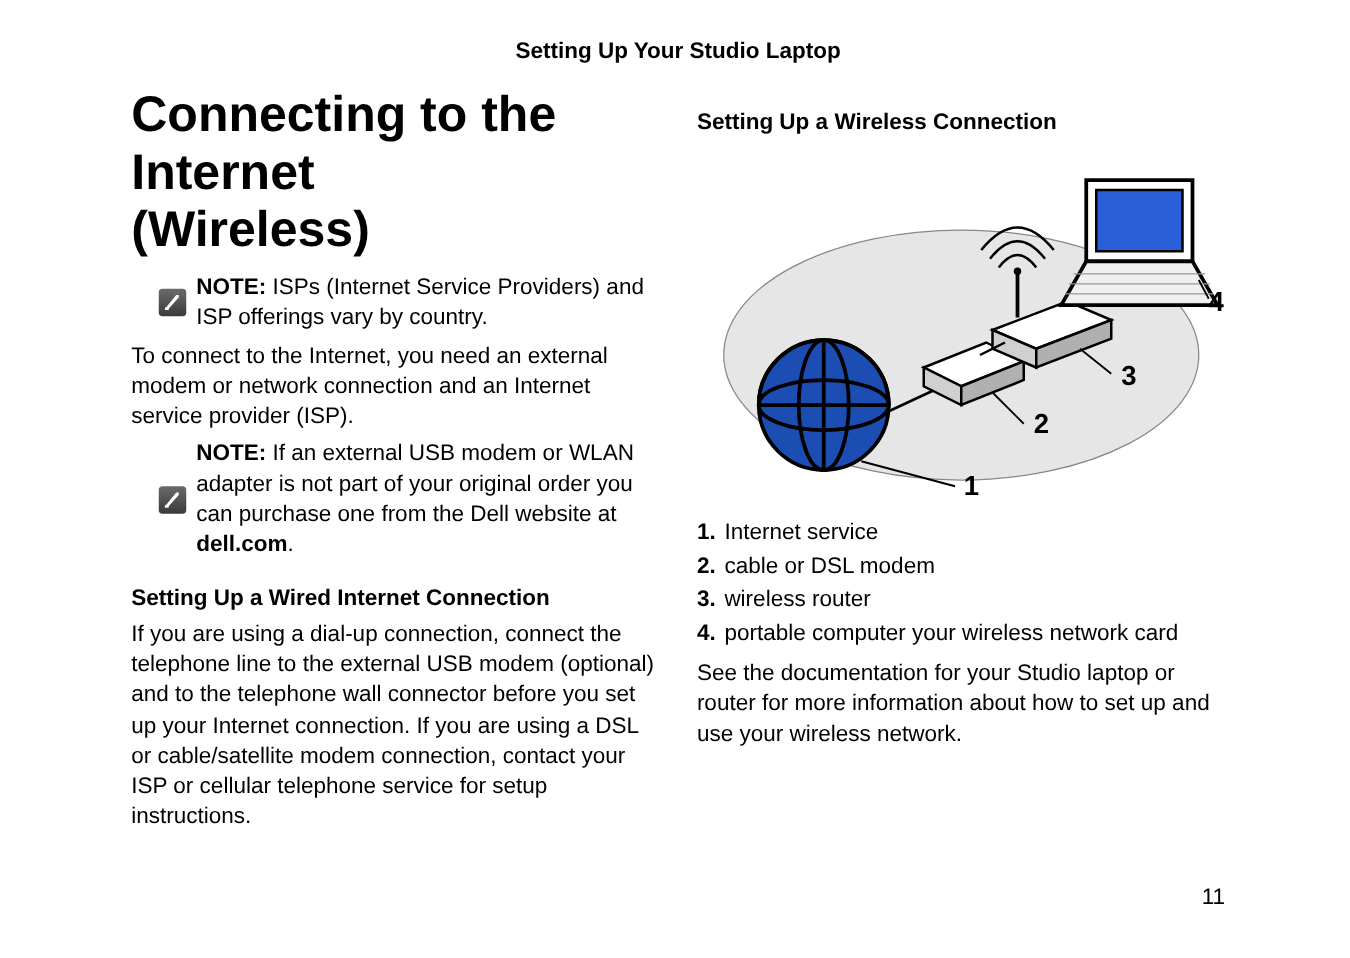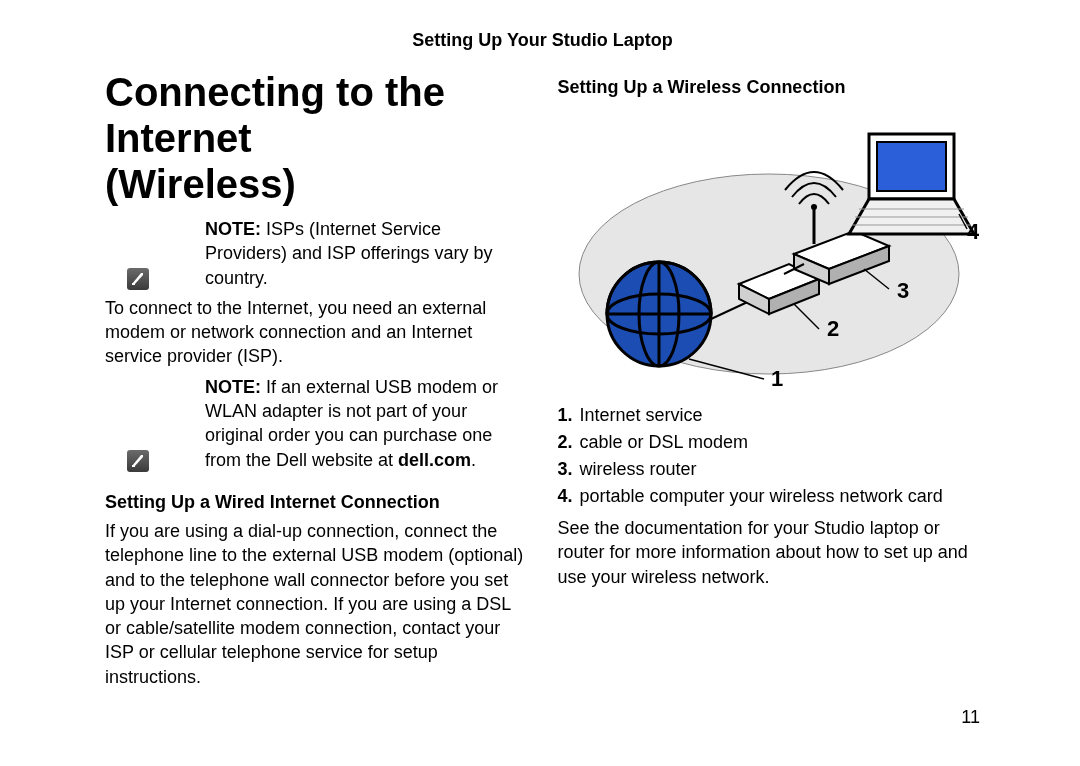--- a/index.html
+++ b/index.html
@@ -36,23 +36,22 @@
   }
   .title {
     font-size: 40px;
     font-weight: bold;
     line-height: 1.15;
     margin-bottom: 10px;
     font-family: Arial, Helvetica, sans-serif;
   }
   .note-block {
     display: flex;
-    align-items: flex-end;
+    align-items: center;
     margin: 6px 0 6px 22px;
-    gap: 48px;
   }
   .note-icon {
     width: 22px;
     height: 22px;
     background: linear-gradient(to bottom, #6b6b6b, #3a3a3a);
     border-radius: 3px;
     margin-right: 8px;
     flex-shrink: 0;
     display: flex;
     align-items: center;
@@ -140,21 +139,21 @@
         <div class="note-text">
           <span class="bold">NOTE:</span><span> If an external USB modem or WLAN adapter is not part of your original order you can purchase one from the Dell website at </span><span class="bold">dell.com</span><span>.</span>
         </div>
       </div>
 
       <div class="subhead">Setting Up a Wired Internet Connection</div>
       <div class="body-text">If you are using a dial-up connection, connect the telephone line to the external USB modem (optional) and to the telephone wall connector before you set up your Internet connection. If you are using a DSL or cable/satellite modem connection, contact your ISP or cellular telephone service for setup instructions.</div>
     </div>
 
     <div class="col">
-      <div class="subhead" style="margin-top:8px">Setting Up a Wireless Connection</div>
+      <div class="subhead" style="margin-top:18px">Setting Up a Wireless Connection</div>
 
       <div class="diagram-wrap">
         <svg width="420" height="290" viewBox="0 0 420 290">
 
           <ellipse cx="210" cy="170" rx="190" ry="100" fill="#e6e6e6" stroke="#888" stroke-width="1"></ellipse>
 
           <g>
             <circle cx="100" cy="210" r="52" fill="#1b4db3" stroke="#000" stroke-width="3"></circle>
             <ellipse cx="100" cy="210" rx="52" ry="20" fill="none" stroke="#000" stroke-width="3"></ellipse>
             <ellipse cx="100" cy="210" rx="20" ry="52" fill="none" stroke="#000" stroke-width="3"></ellipse>

